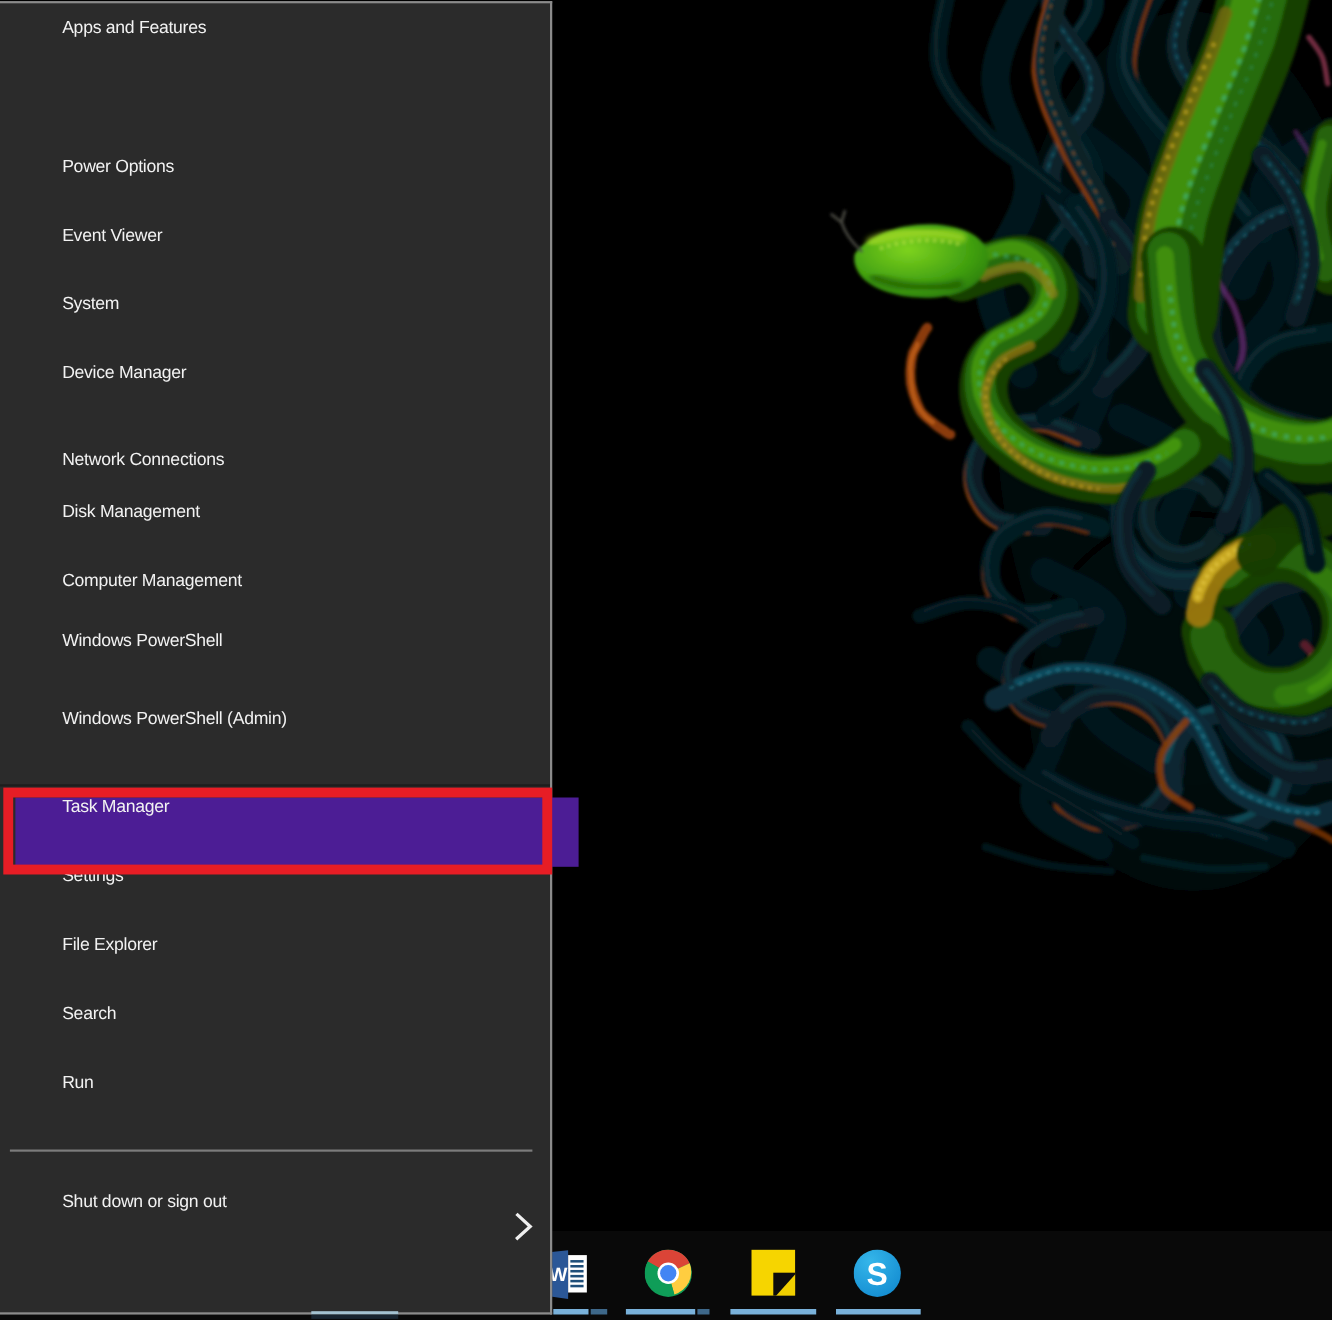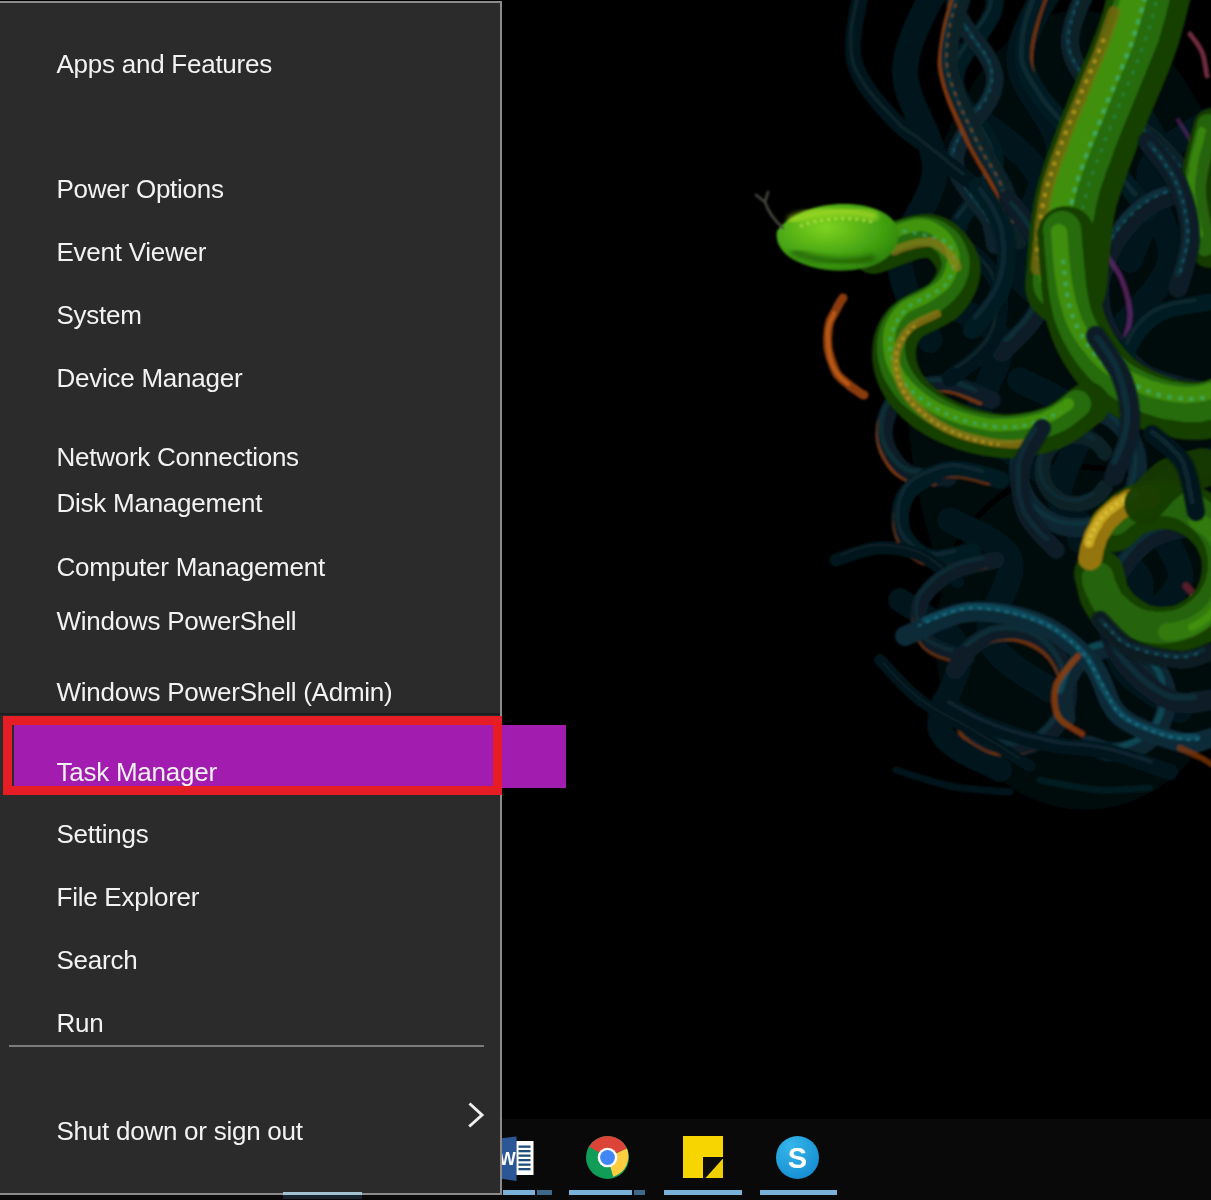--- a/index.html
+++ b/index.html
@@ -9,24 +9,24 @@
   #wallpaper{position:absolute;left:0;top:0;z-index:0;}
   
   #taskbar{position:absolute;left:0;top:1119px;width:1211px;height:81px;background:#090909;z-index:1;}
   .tb-icon{position:absolute;top:17px;}
   .underline{position:absolute;top:71.4px;height:4.9px;}
   .ul-bright{background:#79b1da;}
   .ul-dark{background:#3e688a;}
   
   #winx-menu{position:absolute;left:0;top:1px;width:501.5px;height:1193.5px;z-index:2;
              background:#2b2b2b;border:2px solid #8b8b8b;border-left:none;box-sizing:border-box;}
-  .menu-item{position:absolute;left:0;width:100%;height:62.8px;display:flex;align-items:flex-end;
-             padding-left:56.5px;box-sizing:border-box;color:#f2f2f2;font-size:26px;
+  .menu-item{position:absolute;left:0;width:100%;height:62.8px;display:flex;align-items:flex-start;
+             padding-left:56.5px;box-sizing:border-box;color:#f2f2f2;font-size:16px;
              letter-spacing:-0.25px;white-space:nowrap;cursor:default;}
-  .menu-item.hl{left:14px;width:552px;padding-left:42.5px;background:#a21caf;}
+  .menu-item.hl{left:14px;width:512px;padding-left:42.5px;background:#4c1d95;}
   .mi-1{top:14.1px}.mi-2{top:76.9px}.mi-3{top:139.7px}.mi-4{top:202.5px}.mi-5{top:265.3px}
   .mi-6{top:328.1px}.mi-7{top:407px}.mi-8{top:453.7px}.mi-9{top:517px}.mi-10{top:571px}
   .mi-11{top:642.1px}.mi-12{top:721.9px}.mi-13{top:784.7px}.mi-14{top:847.5px}.mi-15{top:910.3px}
   .mi-16{top:973.1px}.mi-17{top:1081px}.mi-18{top:1115.7px}
   .divider-dark{position:absolute;left:0;top:710px;width:499.5px;height:2.4px;background:#1d1d1d;}
   .divider-light{position:absolute;left:8.5px;top:1041.8px;width:475px;height:2px;background:#7c7c7c;}
   .chevron{position:absolute;right:14px;top:0;bottom:0;margin:auto 0;}
   
   #annotation-rect{position:absolute;left:3px;top:716px;width:498.5px;height:78.5px;z-index:4;
                    border:9px solid #e71d25;box-sizing:border-box;}

